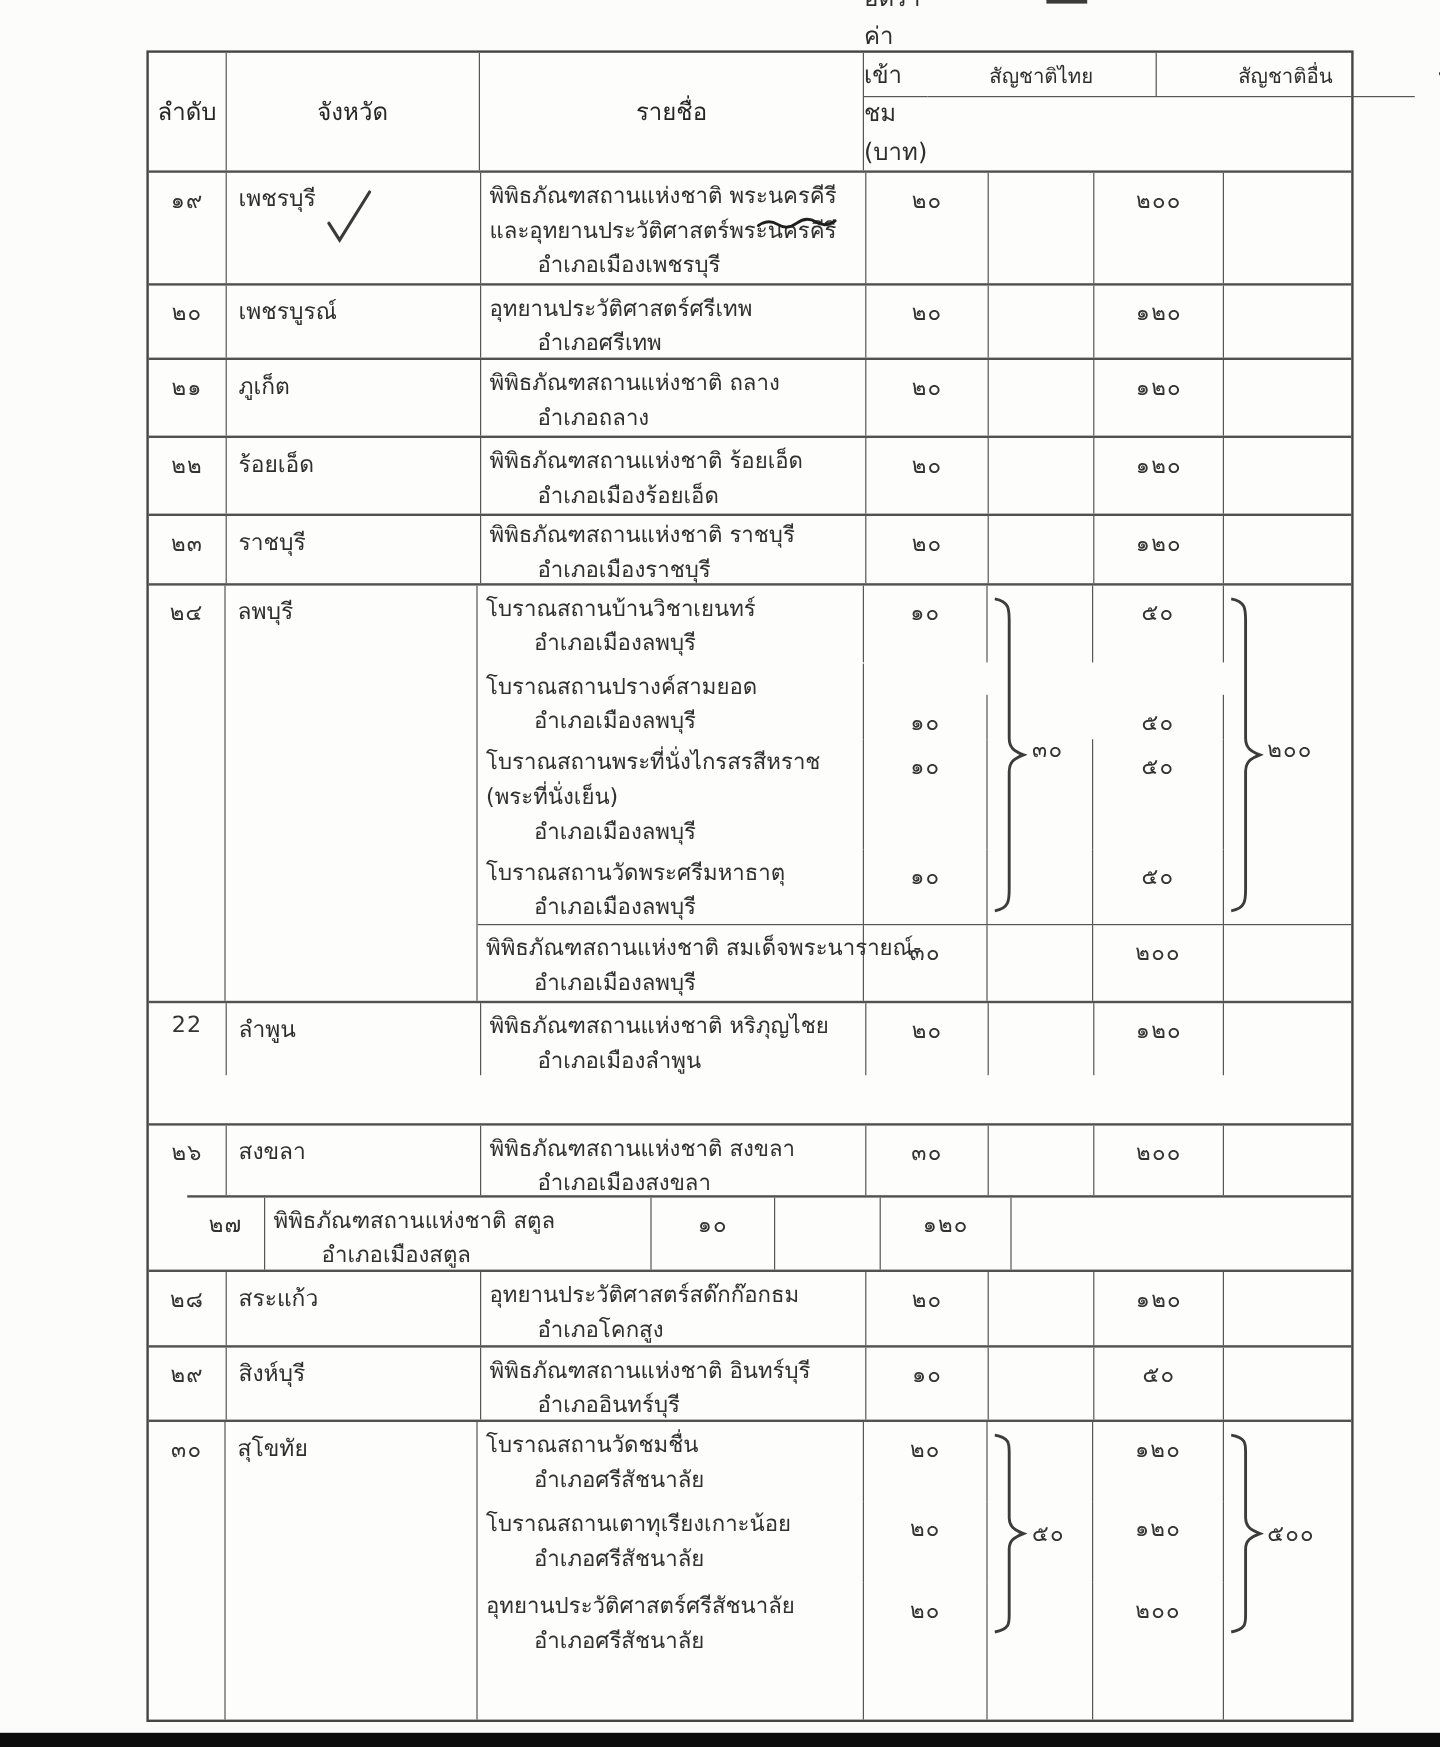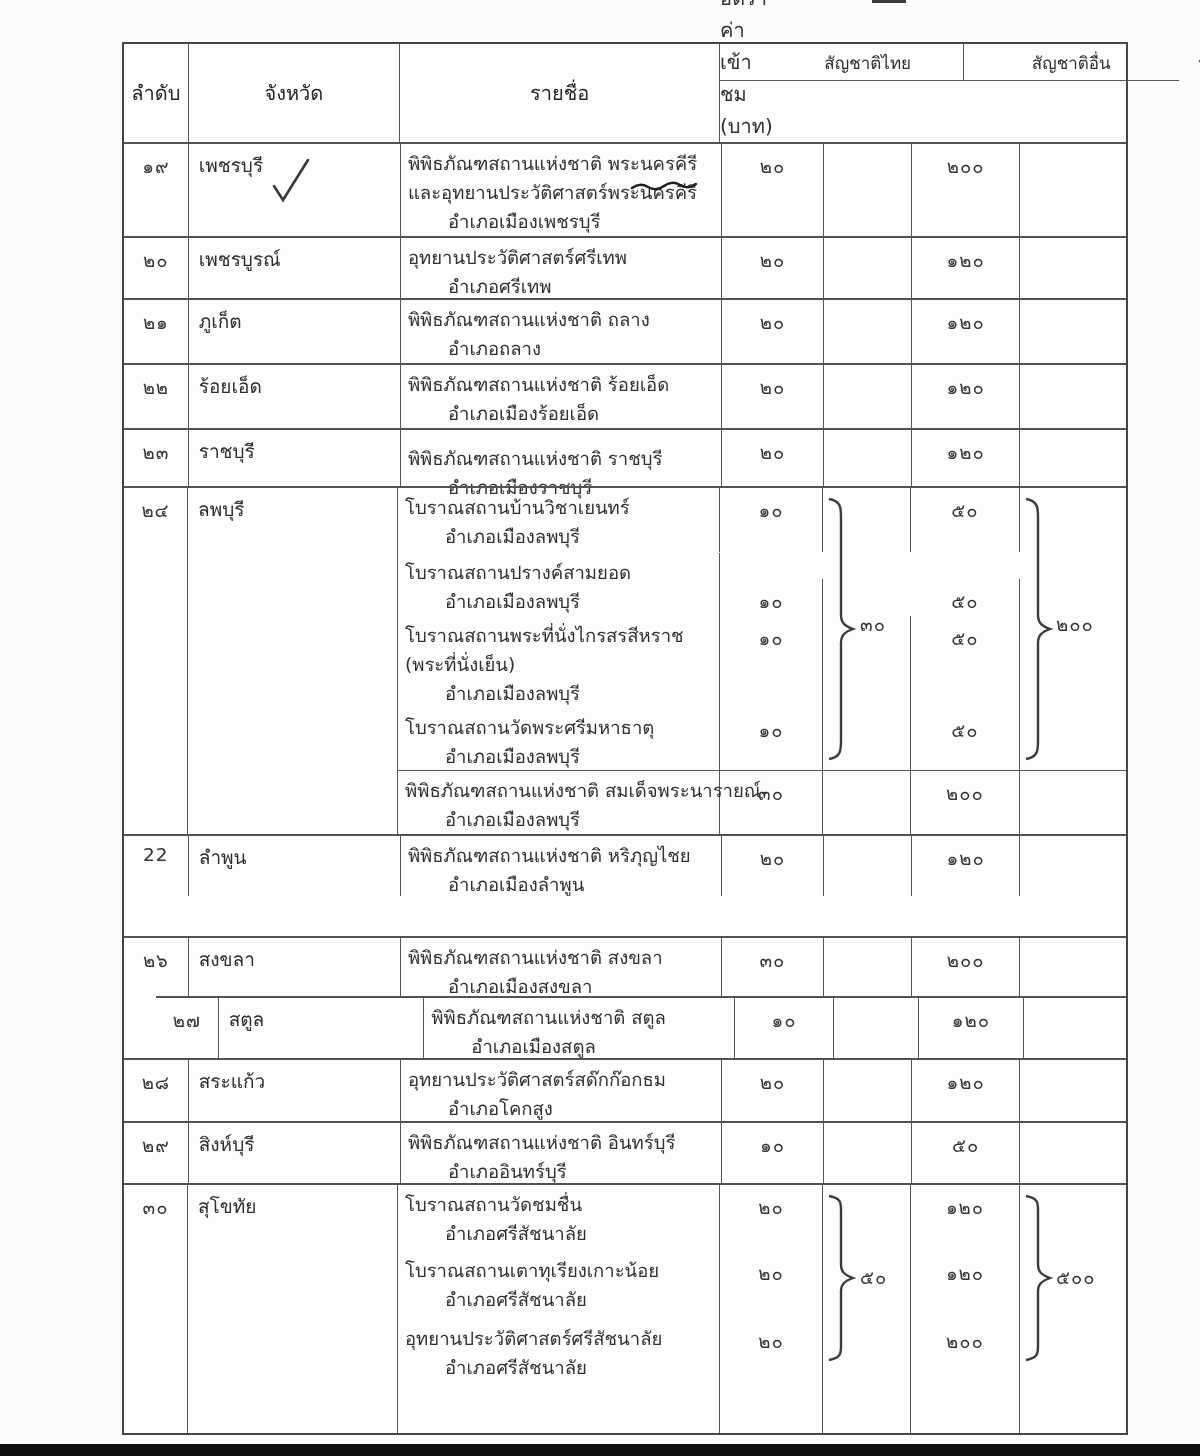--- a/index.html
+++ b/index.html
@@ -136,21 +136,21 @@
       </div>
       <div class="c w-t1 num">๒๐</div>
       <div class="c w-t2"></div>
       <div class="c w-f1 num">๑๒๐</div>
       <div class="w-f2 last"></div>
     </div>
 
     <div class="row" style="height:58px;">
       <div class="c w-no num">๒๓</div>
       <div class="c w-prov prov">ราชบุรี</div>
-      <div class="c w-name" style="padding:14px 6px 0 7px;box-sizing:border-box;">
+      <div class="c w-name" style="padding:2px 6px 0 7px;box-sizing:border-box;">
         <div class="ln">พิพิธภัณฑสถานแห่งชาติ ราชบุรี</div>
         <div class="ln ind">อำเภอเมืองราชบุรี</div>
       </div>
       <div class="c w-t1 num">๒๐</div>
       <div class="c w-t2"></div>
       <div class="c w-f1 num">๑๒๐</div>
       <div class="w-f2 last"></div>
     </div>
 
     <div class="row" style="height:350px;">
@@ -246,21 +246,20 @@
         <div class="ln ind">อำเภอเมืองสงขลา</div>
       </div>
       <div class="c w-t1 num">๓๐</div>
       <div class="c w-t2"></div>
       <div class="c w-f1 num">๒๐๐</div>
       <div class="w-f2 last"></div>
     </div>
 
     <div class="row" style="height:62px;margin-left:32px;">
       <div class="c w-no num">๒๗</div>
-      <div class="c w-prov prov">สตูล</div>
       <div class="c w-name cell-pad">
         <div class="ln">พิพิธภัณฑสถานแห่งชาติ สตูล</div>
         <div class="ln ind">อำเภอเมืองสตูล</div>
       </div>
       <div class="c w-t1 num">๑๐</div>
       <div class="c w-t2"></div>
       <div class="c w-f1 num">๑๒๐</div>
       <div class="w-f2 last"></div>
     </div>
 

